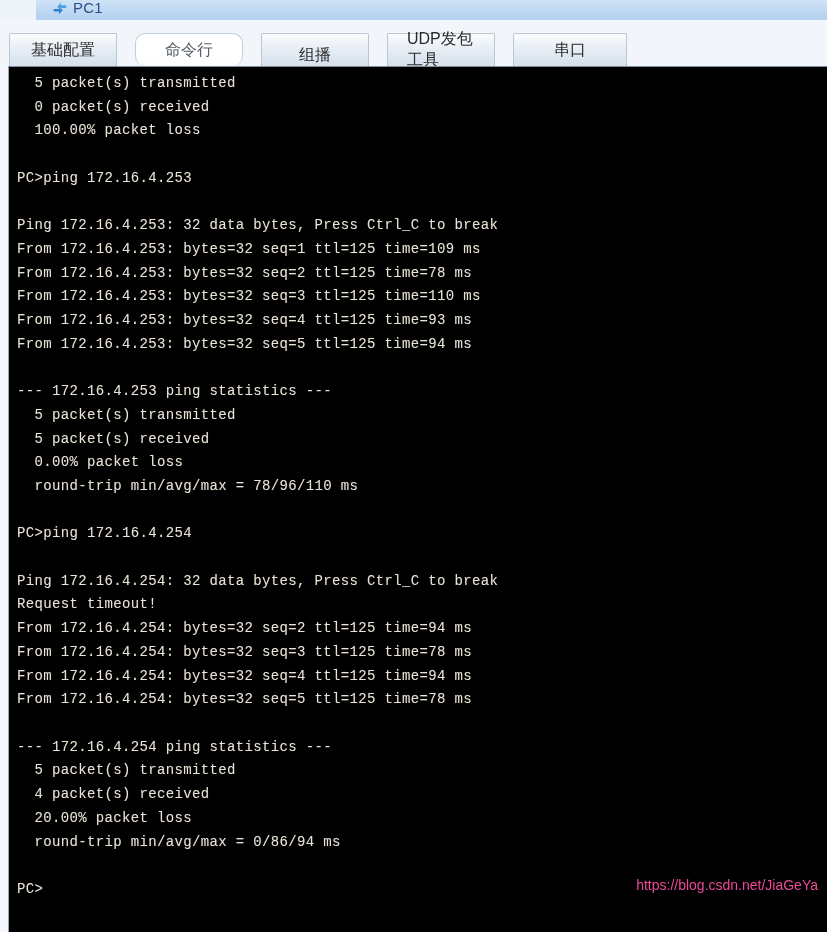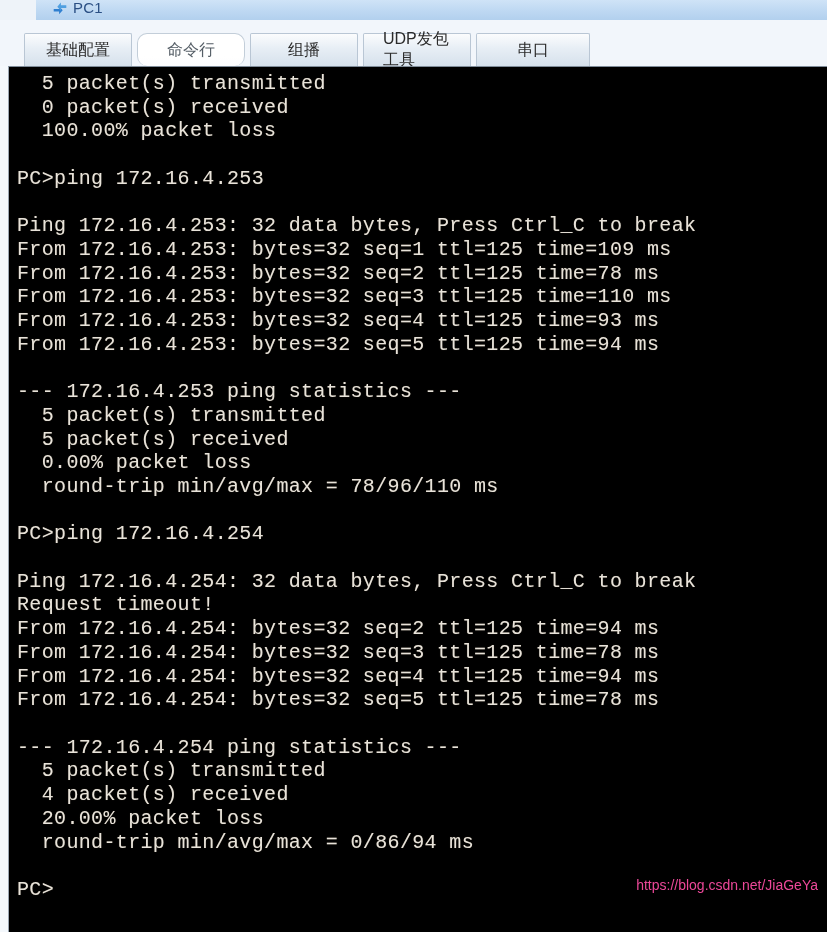--- a/index.html
+++ b/index.html
@@ -58,25 +58,25 @@
   #tabstrip {
     position: absolute;
     left: 0; top: 20px;
     width: 827px;
     height: 48px;
     background: #f2f6fb;
     box-sizing: border-box;
   }
   #tabrow {
     position: absolute;
-    left: 24px;
+    left: 9px;
     top: 13px;
     display: flex;
     align-items: flex-start;
-    gap: 5px;
+    gap: 18px;
   }
   .tab {
     height: 33px;
     box-sizing: border-box;
     border: 1px solid #b9c6d4;
     border-bottom: none;
     border-radius: 2px 2px 0 0;
     background: linear-gradient(to bottom, #fbfcfd 0%, #e7eef5 45%, #d6e1ec 100%);
     display: flex;
     align-items: center;
@@ -88,21 +88,21 @@
     user-select: none;
     padding: 0 10px;
   }
   .tab.active {
     background: linear-gradient(to bottom, #ffffff 0%, #ffffff 70%, #fdfdfe 100%);
     border-color: #c3ced9;
     color: #555e66;
   }
   .tab.t0 { width: 108px; }
   .tab.t1 { width: 108px; border-radius: 10px; }
-  .tab.t2 { width: 108px; }
+  .tab.t2 { width: 108px; align-items: flex-end; }
   .tab.t3 { width: 108px; padding-left: 19px; }
   .tab.t4 { width: 114px; }
 
   
   #console-frame {
     position: absolute;
     left: 8px;
     top: 66px;
     width: 819px;
     height: 866px;
@@ -111,21 +111,21 @@
     border-left: 1px solid #9aa6b2;
     box-sizing: border-box;
     overflow: hidden;
   }
   #console-text {
     position: absolute;
     left: 8px;
     top: 5px;
     margin: 0;
     font-family: "Liberation Mono", "DejaVu Sans Mono", monospace;
-    font-size: 20px;
+    font-size: 14px;
     line-height: 23.7px;
     color: #e8e3da;
     white-space: pre;
     letter-spacing: 0.35px;
     text-shadow: 0 0 1px rgba(255,225,170,0.25);
   }
   #watermark {
     position: absolute;
     right: 9px;
     bottom: 39px;

